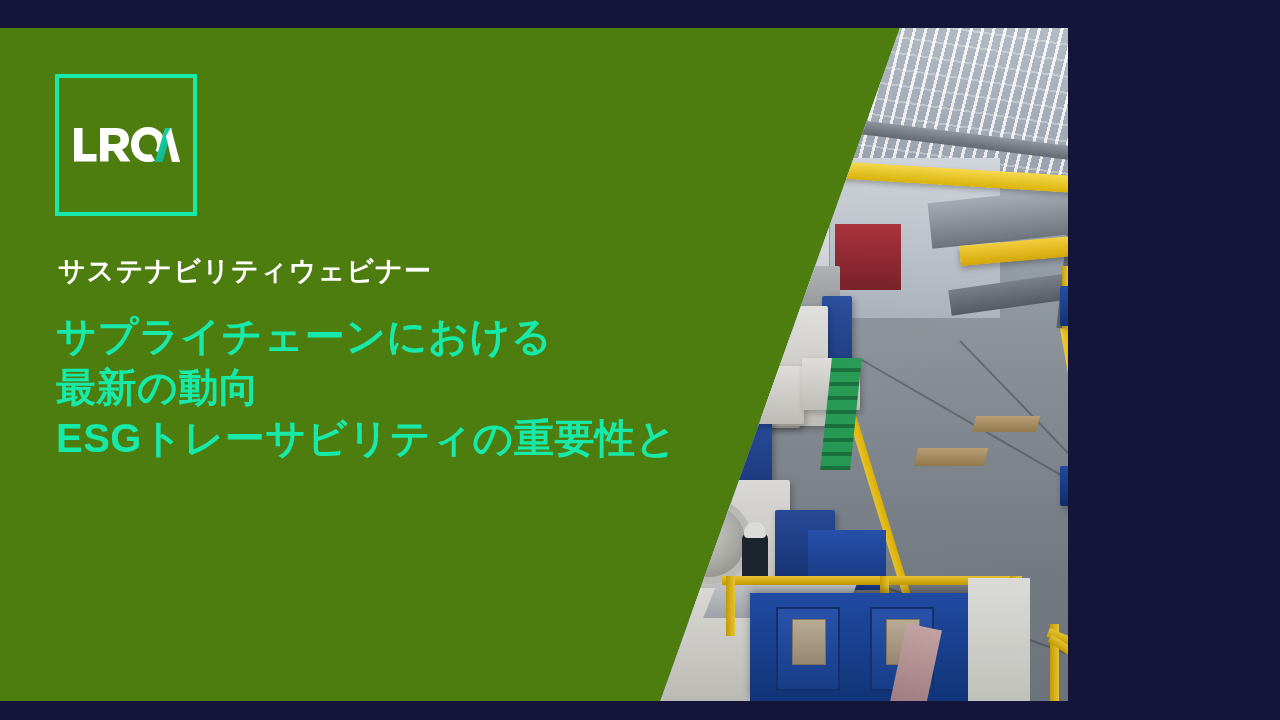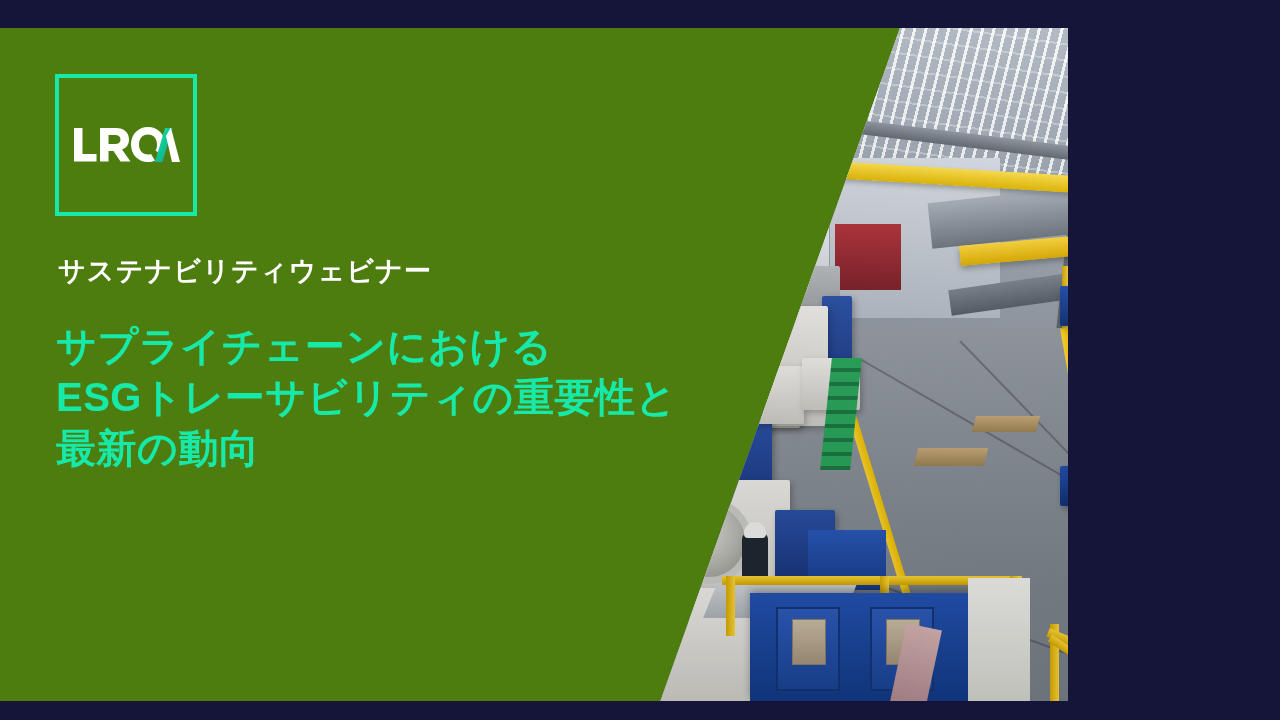--- a/index.html
+++ b/index.html
@@ -274,21 +274,21 @@
   
   .eyebrow {
     position:absolute; left:58px; top:225px;
     color:#ffffff;
     font-size:27px;
     font-weight:700;
     letter-spacing:1.2px;
     white-space:nowrap;
   }
   .headline {
-    position:absolute; left:56px; top:293px;
+    position:absolute; left:56px; top:283px;
     color:#16e9a8;
     font-size:40px;
     font-weight:700;
     line-height:51px;
     letter-spacing:0.5px;
   }
   .headline span { display:block; white-space:nowrap; }
   .datetime {
     position:absolute; left:58px; top:479px;
     color:#ffffff;
@@ -407,18 +407,18 @@
       <path d="M166 82 L186 14 h15 L181 82 Z" fill="url(#tealgrad)"></path>
 
       <path d="M197 14 h1 l18 68 h-16 L188 30 Z" fill="#ffffff"></path>
     </svg>
   </div>
 
   <div class="eyebrow">サステナビリティウェビナー</div>
 
   <div class="headline">
     <span>サプライチェーンにおける</span>
+    <span>最新の動向</span>
     <span>ESGトレーサビリティの重要性と</span>
-    <span>最新の動向</span>
   </div>
 
 
 </div>
 
 </body></html>

